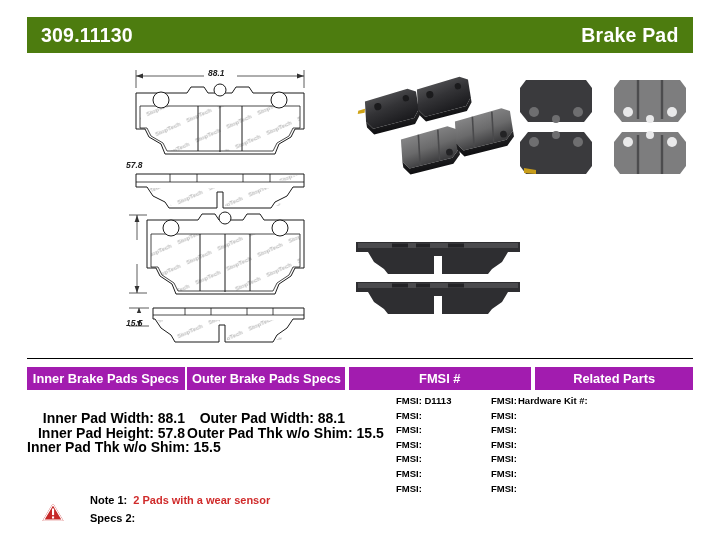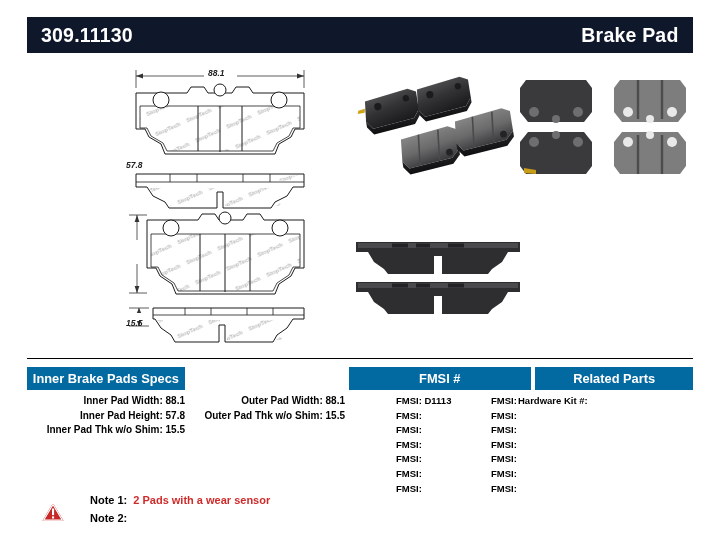--- a/index.html
+++ b/index.html
@@ -4,21 +4,21 @@
 <style>
   html,body{margin:0;padding:0;background:#ffffff;}
   body{
     width:720px;height:557px;position:relative;overflow:hidden;
     font-family:"Liberation Sans","DejaVu Sans",sans-serif;
     color:#000;
   }
   
   #header-bar{
     position:absolute;left:27px;top:17px;width:666px;height:36px;
-    background:#0f172a;display:flex;align-items:center;justify-content:space-between;
+    background:#4d7c0f;display:flex;align-items:center;justify-content:space-between;
     padding:0 14px;box-sizing:border-box;
   }
   #header-bar .hdr-text{
     color:#fff;font-weight:bold;font-size:21px;letter-spacing:.2px;
     transform:scaleX(.93);transform-origin:left center;white-space:nowrap;
   }
   #header-bar .hdr-text.right{transform-origin:right center;}
 
   
   #drawings{position:absolute;left:0;top:56px;width:340px;height:300px;}
@@ -29,27 +29,27 @@
   .svg-wrap{position:absolute;}
 
   
   #photos{position:absolute;left:340px;top:56px;width:380px;height:300px;}
   .photo{position:absolute;}
   #table-topline{
     position:absolute;left:27px;top:358px;width:666px;height:1px;background:#000;
   }
   .thead{position:absolute;left:27px;top:367px;height:23px;width:666px;}
   .th{
-    position:absolute;top:0;height:23px;background:#0369a1;color:#fff;
+    position:absolute;top:0;height:23px;background:#a21caf;color:#fff;
     font-size:13.5px;font-weight:bold;display:flex;align-items:center;
     justify-content:center;box-sizing:border-box;white-space:nowrap;
   }
   .th span{transform:scaleX(.95);}
   .tbody{position:absolute;left:27px;top:394px;width:666px;height:100px;}
-  .spec-col{position:absolute;top:0;font-size:10px;font-weight:bold;line-height:14.6px;}
+  .spec-col{position:absolute;top:17px;font-size:14px;font-weight:bold;line-height:14.6px;}
   .spec-col.r{text-align:right;}
   .spec-row{white-space:nowrap;}
   .fmsi-col{position:absolute;top:0;font-size:9.5px;font-weight:bold;line-height:14.6px;text-align:left;margin-left:44px;}
   .related-col{position:absolute;top:0;font-size:9.5px;font-weight:bold;line-height:14.6px;text-align:left;}
 
   
   #notes{position:absolute;left:40px;top:494px;width:400px;}
   #warn-icon{position:absolute;left:0;top:6px;width:26px;height:23px;}
   .note-line{
     position:absolute;left:50px;font-size:11px;font-weight:bold;white-space:nowrap;text-align:right;
@@ -296,20 +296,23 @@
     </svg>
   </div>
 </div>
 
 <div id="table-topline"></div>
 
 <div class="thead">
   <div class="th" style="left:0px;width:158px;">
     <span>Inner Brake Pads Specs</span>
   </div>
+  <div class="th" style="left:160px;width:158px;">
+    <span>Outer Brake Pads Specs</span>
+  </div>
   <div class="th" style="left:322px;width:182px;text-align:right;">
     <span>FMSI #</span>
   </div>
   <div class="th" style="left:508px;width:158px;text-align:right;">
     <span>Related Parts</span>
   </div>
 </div>
 
 <div class="tbody">
 
@@ -354,15 +357,15 @@
     <polygon points="13,1.5 25,21.5 1,21.5" fill="#c62828" stroke="#ffffff" stroke-width="1.6" stroke-linejoin="round"></polygon>
     <polygon points="13,4.5 22.4,20.2 3.6,20.2" fill="none" stroke="#ffffff" stroke-width="1.2" stroke-linejoin="round"></polygon>
     <rect x="12" y="8.5" width="2.1" height="6.6" fill="#ffffff"></rect>
     <rect x="12" y="16.4" width="2.1" height="2.1" fill="#ffffff"></rect>
   </svg>
 
   <div class="note-line" style="top:0px;">
     <span>Note 1:</span><span class="note-val">2 Pads with a wear sensor</span>
   </div>
   <div class="note-line" style="top:18px;">
-    <span>Note 2:</span><span class="note-val empty"></span>
+    <span>Specs 2:</span><span class="note-val empty"></span>
   </div>
 </div>
 
 </body></html>

